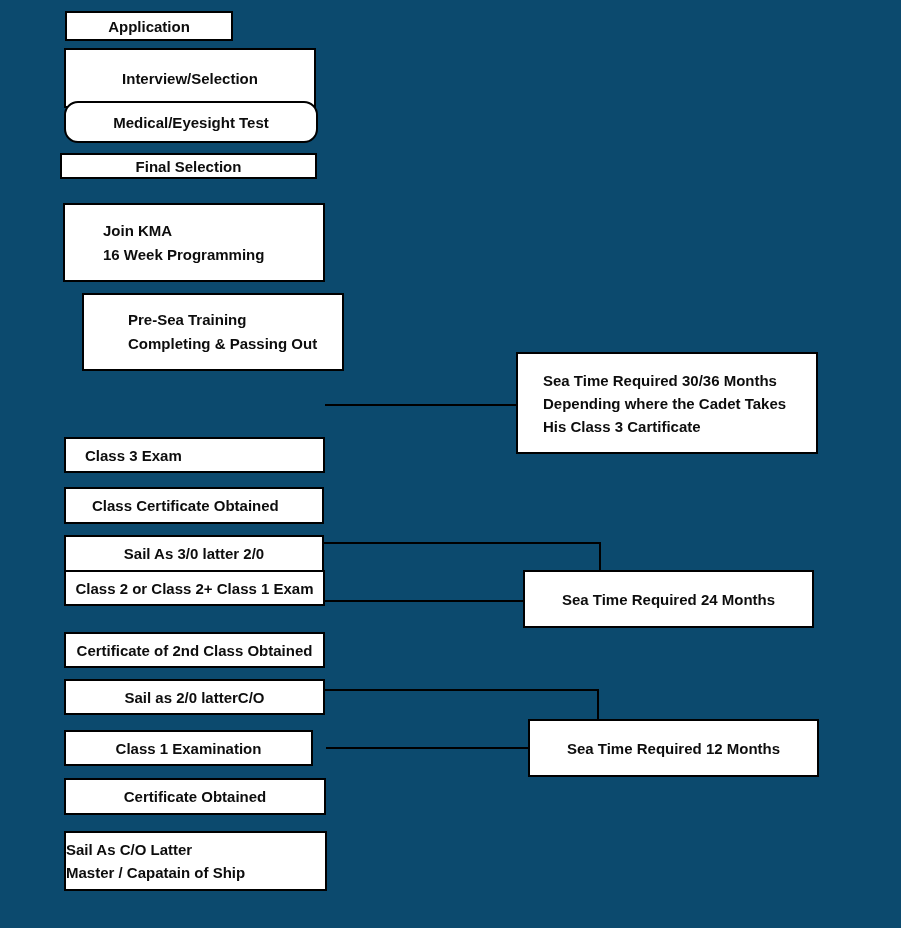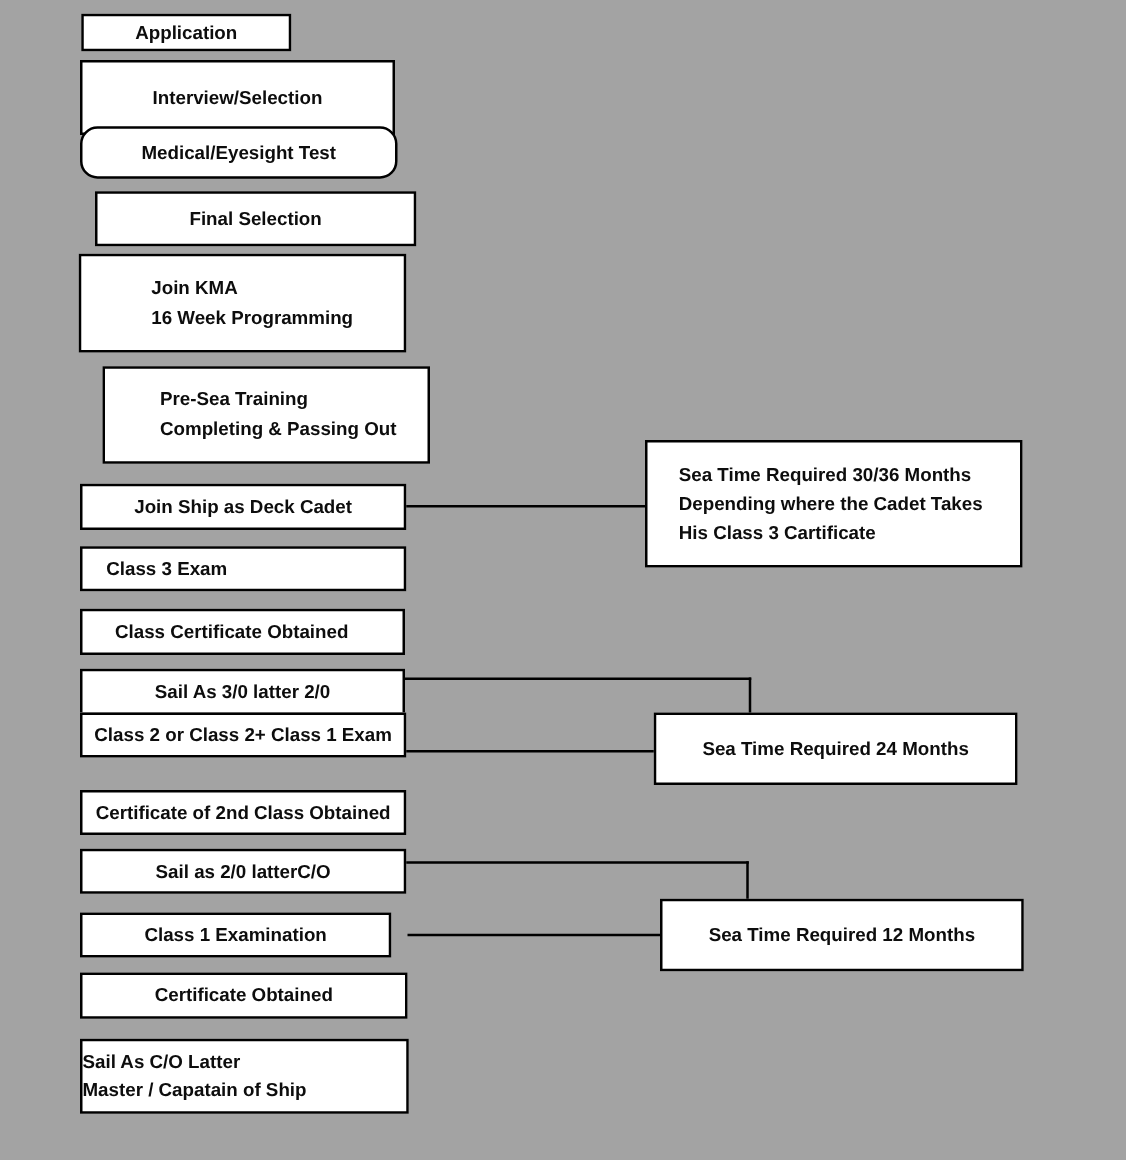--- a/index.html
+++ b/index.html
@@ -4,21 +4,21 @@
 <style>
   html, body {
     margin: 0;
     padding: 0;
     background: #ffffff;
   }
   #canvas {
     position: relative;
     width: 901px;
     height: 928px;
-    background: #a3a3a3;
+    background: #0c4a6e;
     font-family: "Liberation Sans", "DejaVu Sans", sans-serif;
     overflow: hidden;
   }
   .box {
     position: absolute;
     box-sizing: border-box;
     border: 2px solid #000000;
     background: #ffffff;
     color: #0d0d0d;
     font-size: 15px;
@@ -43,29 +43,28 @@
 <body>
 
 <div id="canvas">
 
   <div class="box" style="left:65px;  top:11px;  width:168px; height:30px;">Application</div>
 
   <div class="box" style="left:64px;  top:48px;  width:252px; height:60px;">Interview/Selection</div>
 
   <div class="box" style="left:64px;  top:101px; width:254px; height:42px;border-radius:14px;">Medical/Eyesight Test</div>
 
-  <div class="box" style="left:76px;  top:153px; width:257px; height:44px;">Final Selection</div>
+  <div class="box" style="left:60px;  top:153px; width:257px; height:26px;">Final Selection</div>
 
-  <div class="box align-left" style="left:63px; top:203px; width:262px; height:79px; padding-left:56px; line-height:24px;">Join KMA
+  <div class="box align-left" style="left:63px; top:203px; width:262px; height:79px; padding-left:38px; line-height:24px;">Join KMA
 16 Week Programming</div>
 
   <div class="box align-left" style="left:63px; top:293px; width:262px; height:78px; padding-left:44px; line-height:24px;margin-left:19px;">Pre-Sea Training
 Completing &amp; Passing Out</div>
 
-  <div class="box" style="left:64px;  top:387px; width:261px; height:37px;">Join Ship as Deck Cadet</div>
 
   <div class="box align-left" style="left:64px; top:437px; width:261px; height:36px; padding-left:19px;">Class 3 Exam</div>
 
   <div class="box align-left" style="left:64px; top:487px; width:260px; height:37px; padding-left:26px;">Class Certificate Obtained</div>
 
   <div class="box" style="left:64px;  top:535px; width:260px; height:37px;">Sail As 3/0 latter 2/0</div>
 
   <div class="box" style="left:64px;  top:570px; width:261px; height:36px;">Class 2 or Class 2+ Class 1 Exam</div>
 
   <div class="box" style="left:64px;  top:632px; width:261px; height:36px;">Certificate of 2nd Class Obtained</div>

